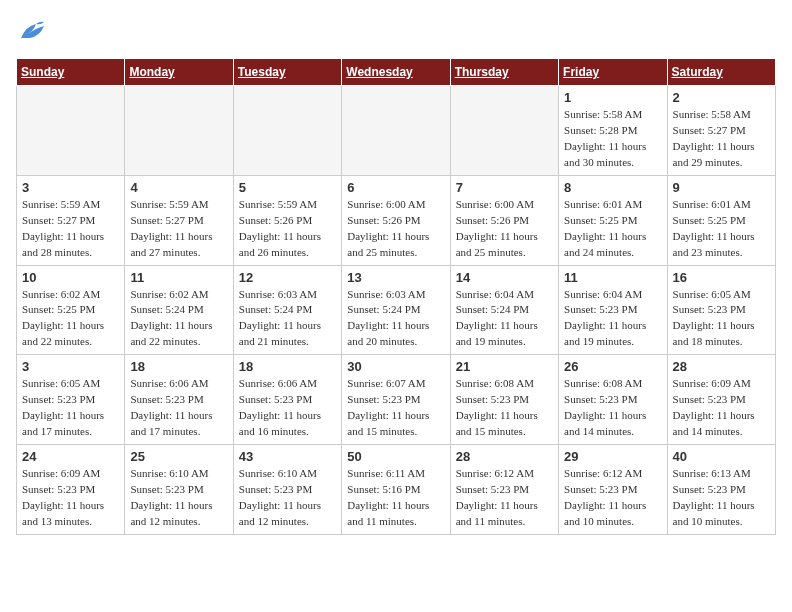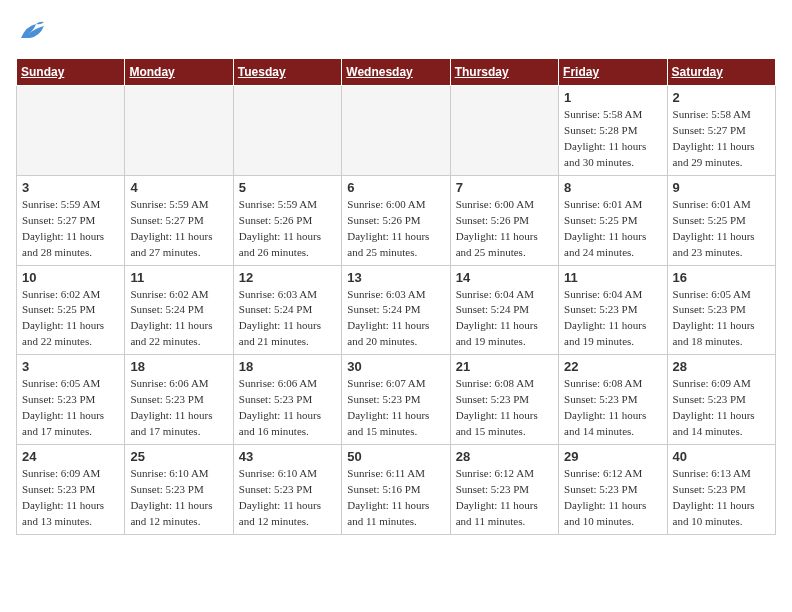--- a/index.html
+++ b/index.html
@@ -275,21 +275,21 @@
 and 15 minutes.</div>
         </td>
         <td>
           <span class="day-number">21</span>
           <div class="day-info" style="white-space: pre-line;">Sunrise: 6:08 AM
 Sunset: 5:23 PM
 Daylight: 11 hours
 and 15 minutes.</div>
         </td>
         <td>
-          <span class="day-number">22</span>
+          <span class="day-number">26</span>
           <div class="day-info" style="white-space: pre-line;">Sunrise: 6:08 AM
 Sunset: 5:23 PM
 Daylight: 11 hours
 and 14 minutes.</div>
         </td>
         <td>
           <span class="day-number">28</span>
           <div class="day-info" style="white-space: pre-line;">Sunrise: 6:09 AM
 Sunset: 5:23 PM
 Daylight: 11 hours

